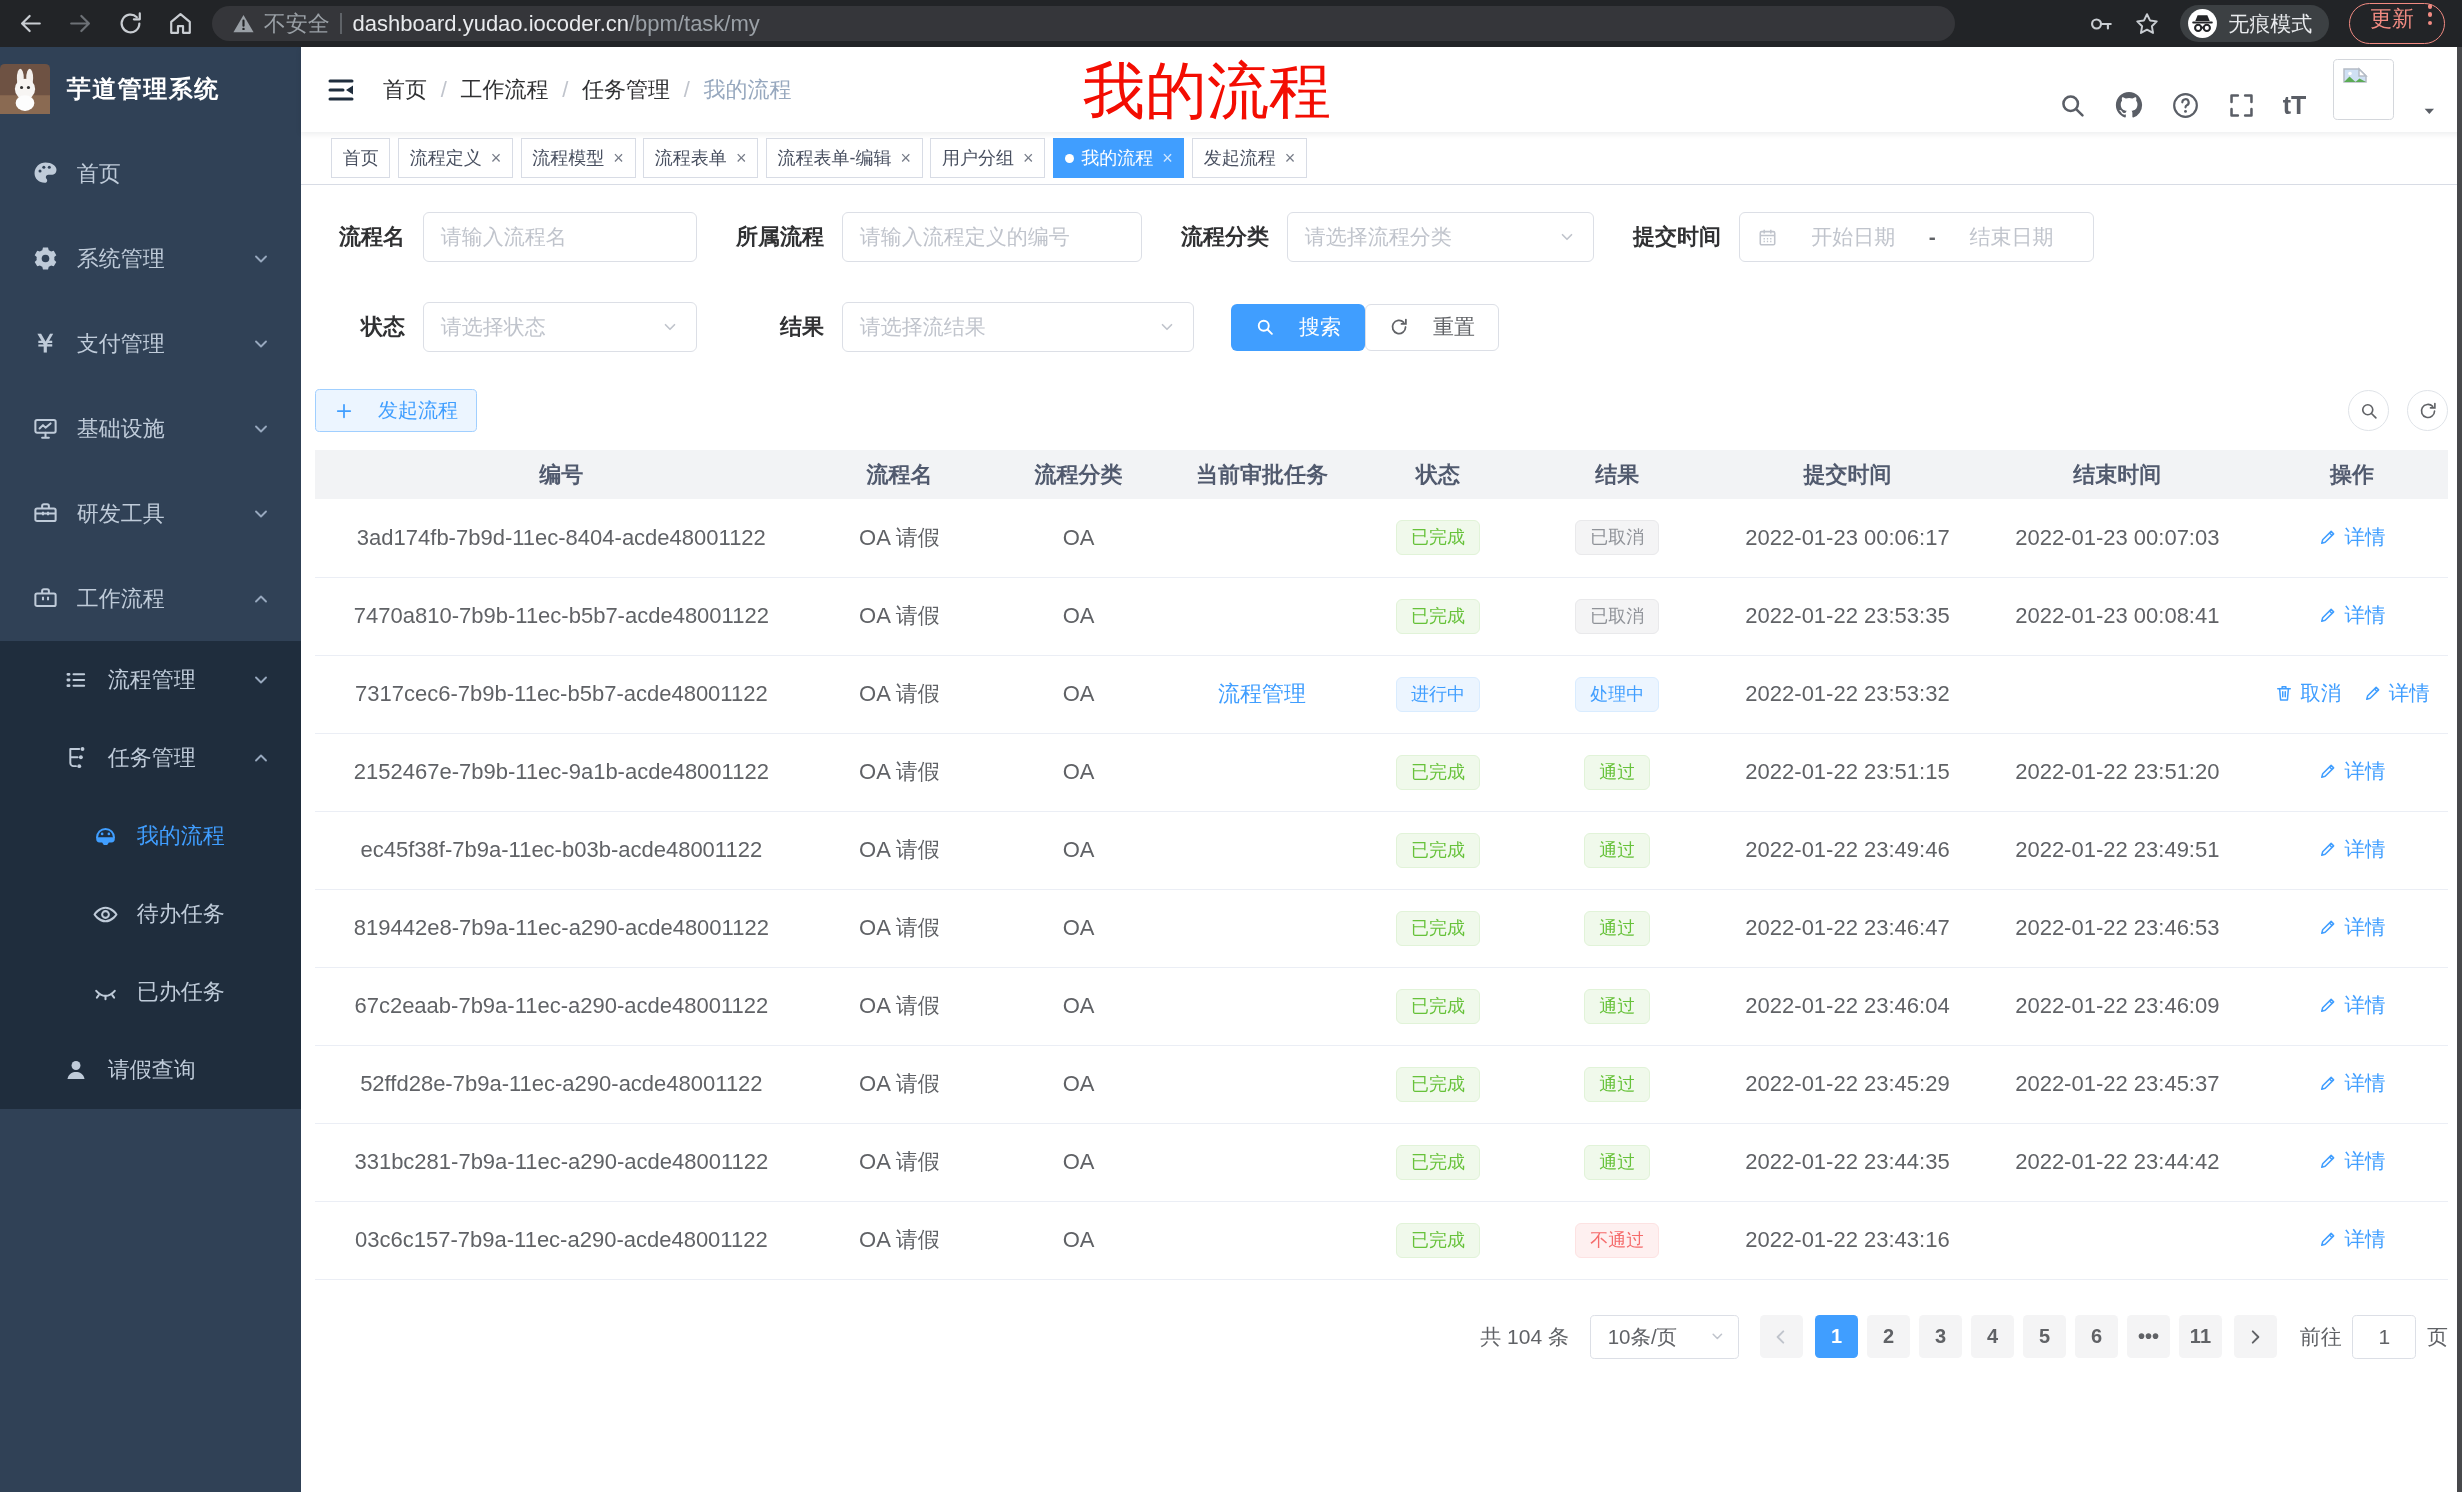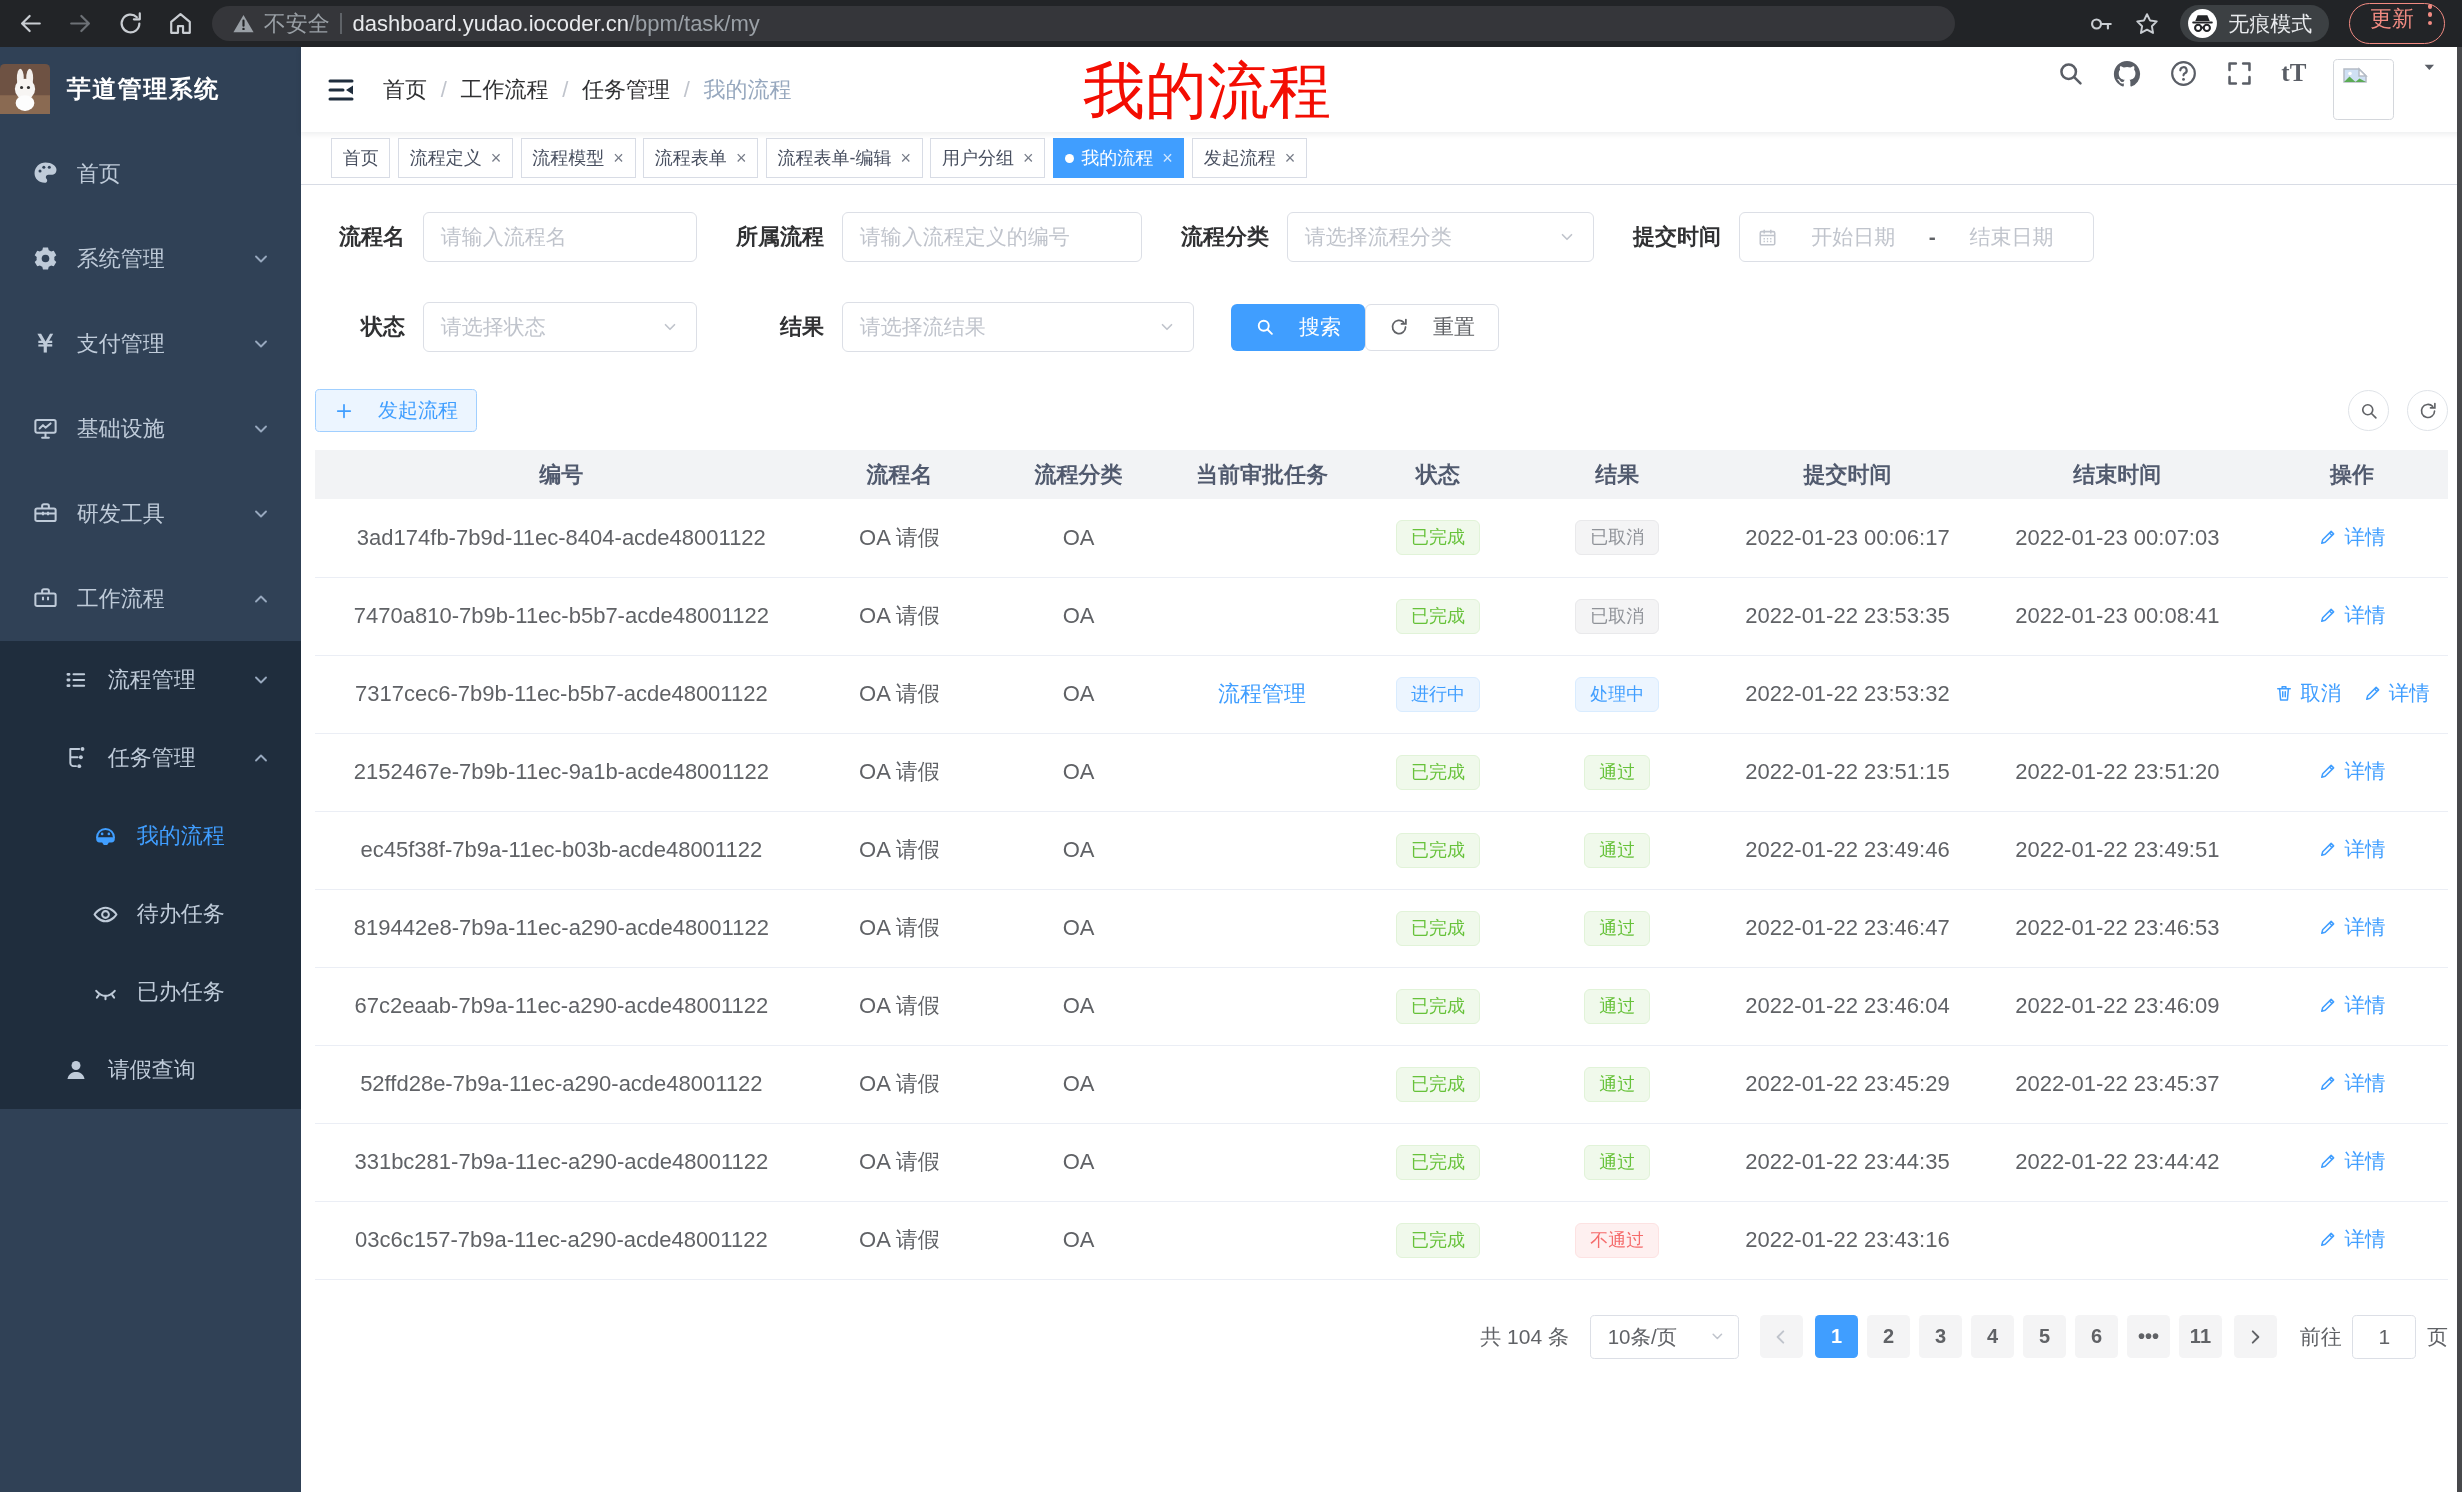--- a/index.html
+++ b/index.html
@@ -40,21 +40,21 @@
   .menu-item.active, .menu-item.active .mi { color:#409eff; }
 
   .content { flex:1; display:flex; flex-direction:column; background:#fff; position:relative; min-width:0; }
 
   
   .navbar { height:85px; display:flex; align-items:center; padding:0 24px; box-shadow:0 1.5px 6px rgba(0,21,41,.08); position:relative; z-index:2; }
   .hamburger { color:#1f2d3d; cursor:pointer; }
   .breadcrumb { margin-left:26px; display:flex; align-items:center; gap:13.7px; font-size:22px; color:#303133; }
   .breadcrumb .sep { color:#c0c4cc; }
   .breadcrumb .last { color:#97a8be; }
-  .nav-right { margin-left:auto; display:flex; align-items:flex-start; gap:27px; color:#5a5e66;font-family:Liberation Serif, serif; }
+  .nav-right { margin-left:auto; display:flex; align-items:flex-end; gap:27px; color:#5a5e66; }
   .nav-right .i { cursor:pointer; }
   .tT { font-size:25px; font-weight:700; cursor:pointer; }
   .avatar { width:61px; height:61px; border:1.5px solid #d4d7dc; border-radius:4.6px; background:#fff; padding:4.6px; cursor:pointer; }
   .caret { color:#5a5e66; cursor:pointer; }
 
   
   .tabs-bar { height:53px; display:flex; align-items:center; padding:0 30px; gap:7.6px;
     border-bottom:1.5px solid #d8dce5; position:relative; z-index:1; }
   .tab { height:40px; display:inline-flex; align-items:center; padding:0 10.7px; border:1.5px solid #d8dce5;
     background:#fff; color:#495060; font-size:18px; gap:7.6px; cursor:pointer; white-space:nowrap; }

